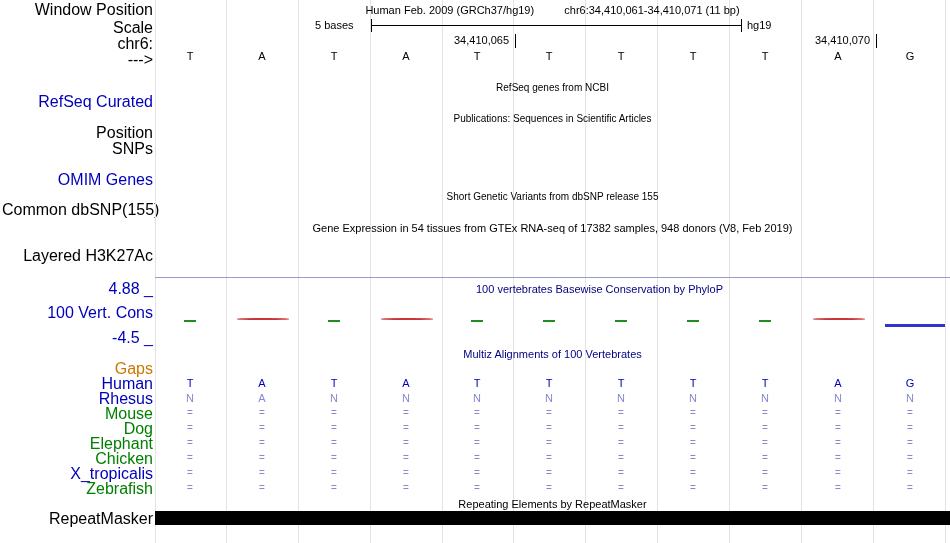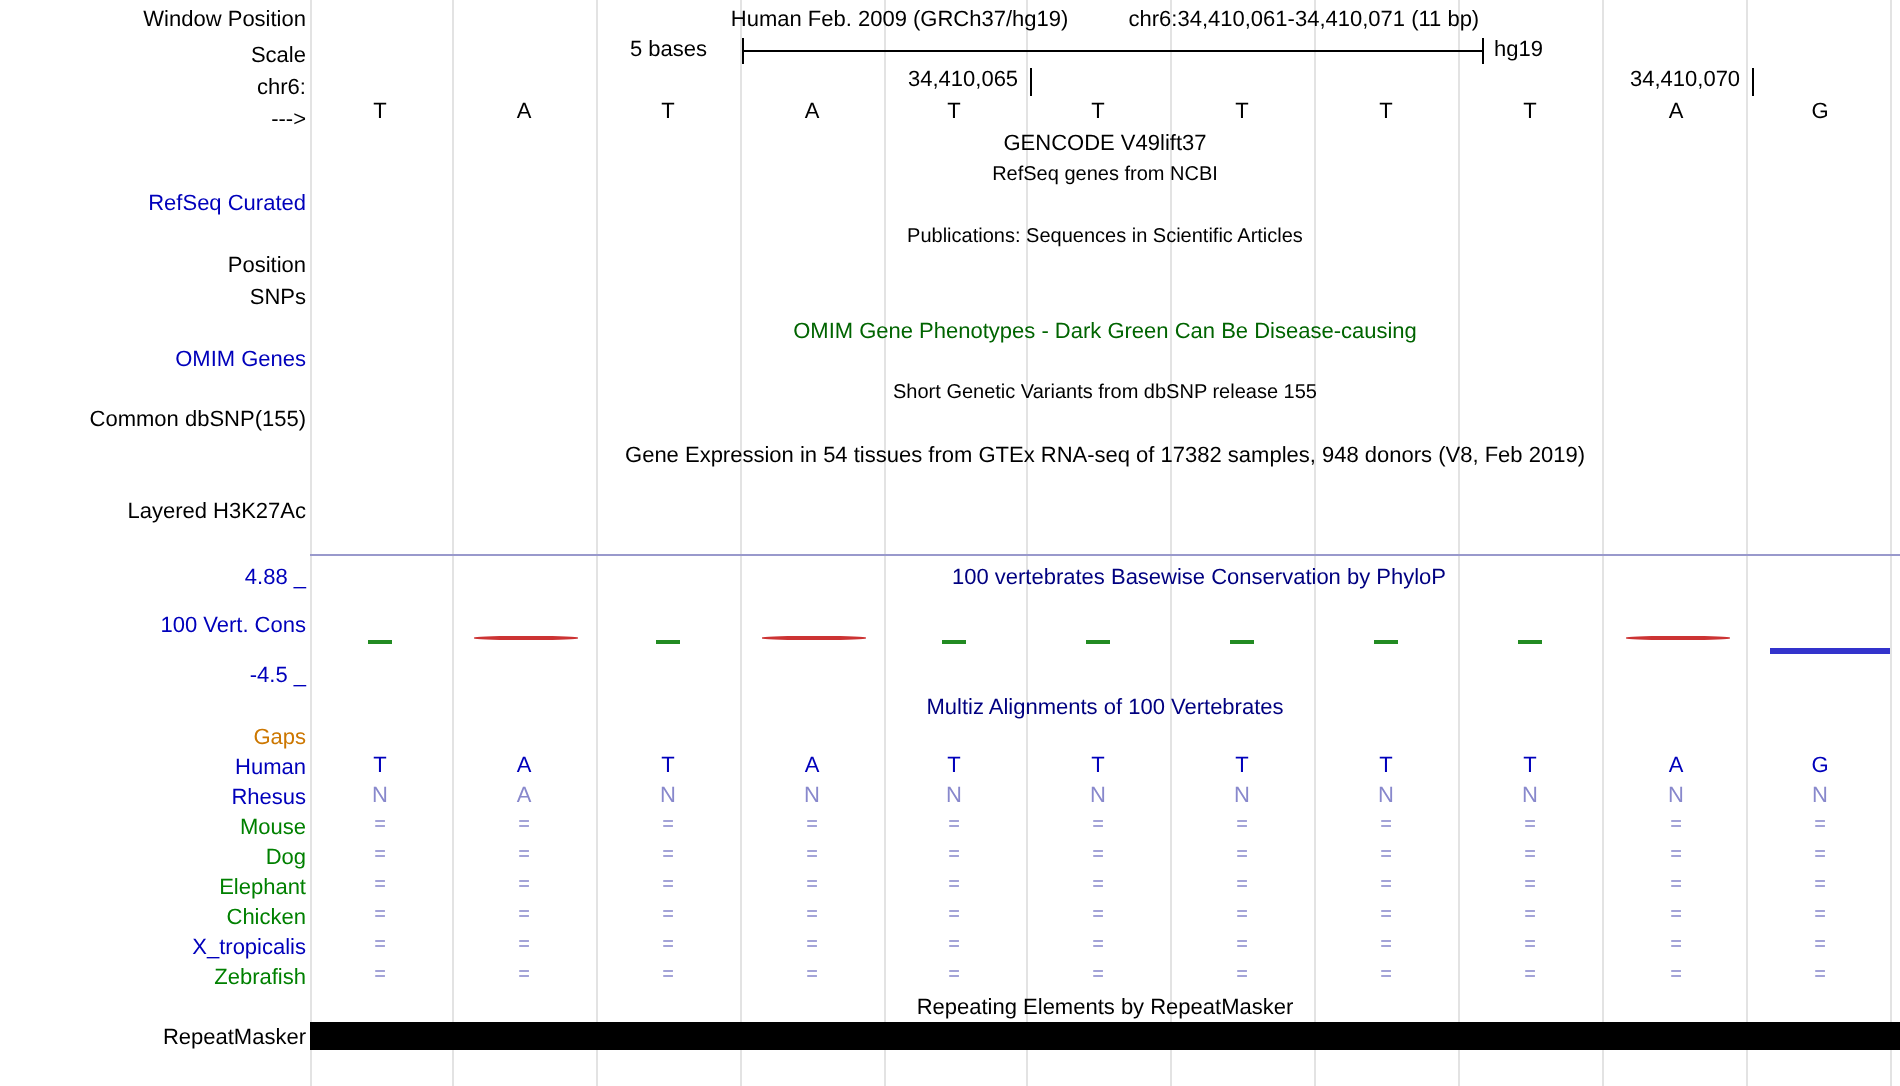--- a/index.html
+++ b/index.html
@@ -27,21 +27,21 @@
     position: absolute;
     left: 0; top: 0;
     width: 155px;
     height: 543px;
   }
   .lbl {
     position: absolute;
     right: 0;
     width: 153px;
     text-align: right;
-    font-size: 11px;
+    font-size: 16px;
     line-height: 12px;
     white-space: nowrap;
     padding-right: 2px;
     box-sizing: border-box;
   }
   .lbl.blue   { color: #0000bb; }
   .lbl.green  { color: #008000; }
   .lbl.orange { color: #cc7700; }
 
   
@@ -209,24 +209,22 @@
       <div class="base-letter" style="left:251px;">A</div>
       <div class="base-letter" style="left:322px;">T</div>
       <div class="base-letter" style="left:394px;">T</div>
       <div class="base-letter" style="left:466px;">T</div>
       <div class="base-letter" style="left:538px;">T</div>
       <div class="base-letter" style="left:610px;">T</div>
       <div class="base-letter" style="left:683px;">A</div>
       <div class="base-letter" style="left:755px;">G</div>
     </div>
 
-    <div class="centered" style="top:66px;">GENCODE V49lift37</div>
     <div class="centered" style="top:82px;font-size:10px;">RefSeq genes from NCBI</div>
     <div class="centered" style="top:113px;font-size:10px;">Publications: Sequences in Scientific Articles</div>
-    <div class="centered dkgreen" style="top:160px;">OMIM Gene Phenotypes - Dark Green Can Be Disease-causing</div>
     <div class="centered" style="top:191px;font-size:10px;">Short Genetic Variants from dbSNP release 155</div>
     <div class="centered" style="top:222px;">Gene Expression in 54 tissues from GTEx RNA-seq of 17382 samples, 948 donors (V8, Feb 2019)</div>
 
     <div class="cons-border-top" style="top:277px;"></div>
     <div class="centered navy" style="top:283px;padding-left:47px;">100 vertebrates Basewise Conservation by PhyloP</div>
 
     <div style="position:absolute;left:0;top:300px;width:795px;height:40px;">
 
       <div class="cons-tick" style="left:29px;top:20px;width:12px;background:#228B22;"></div>
       <div class="cons-tick" style="left:173px;top:20px;width:12px;background:#228B22;"></div>

